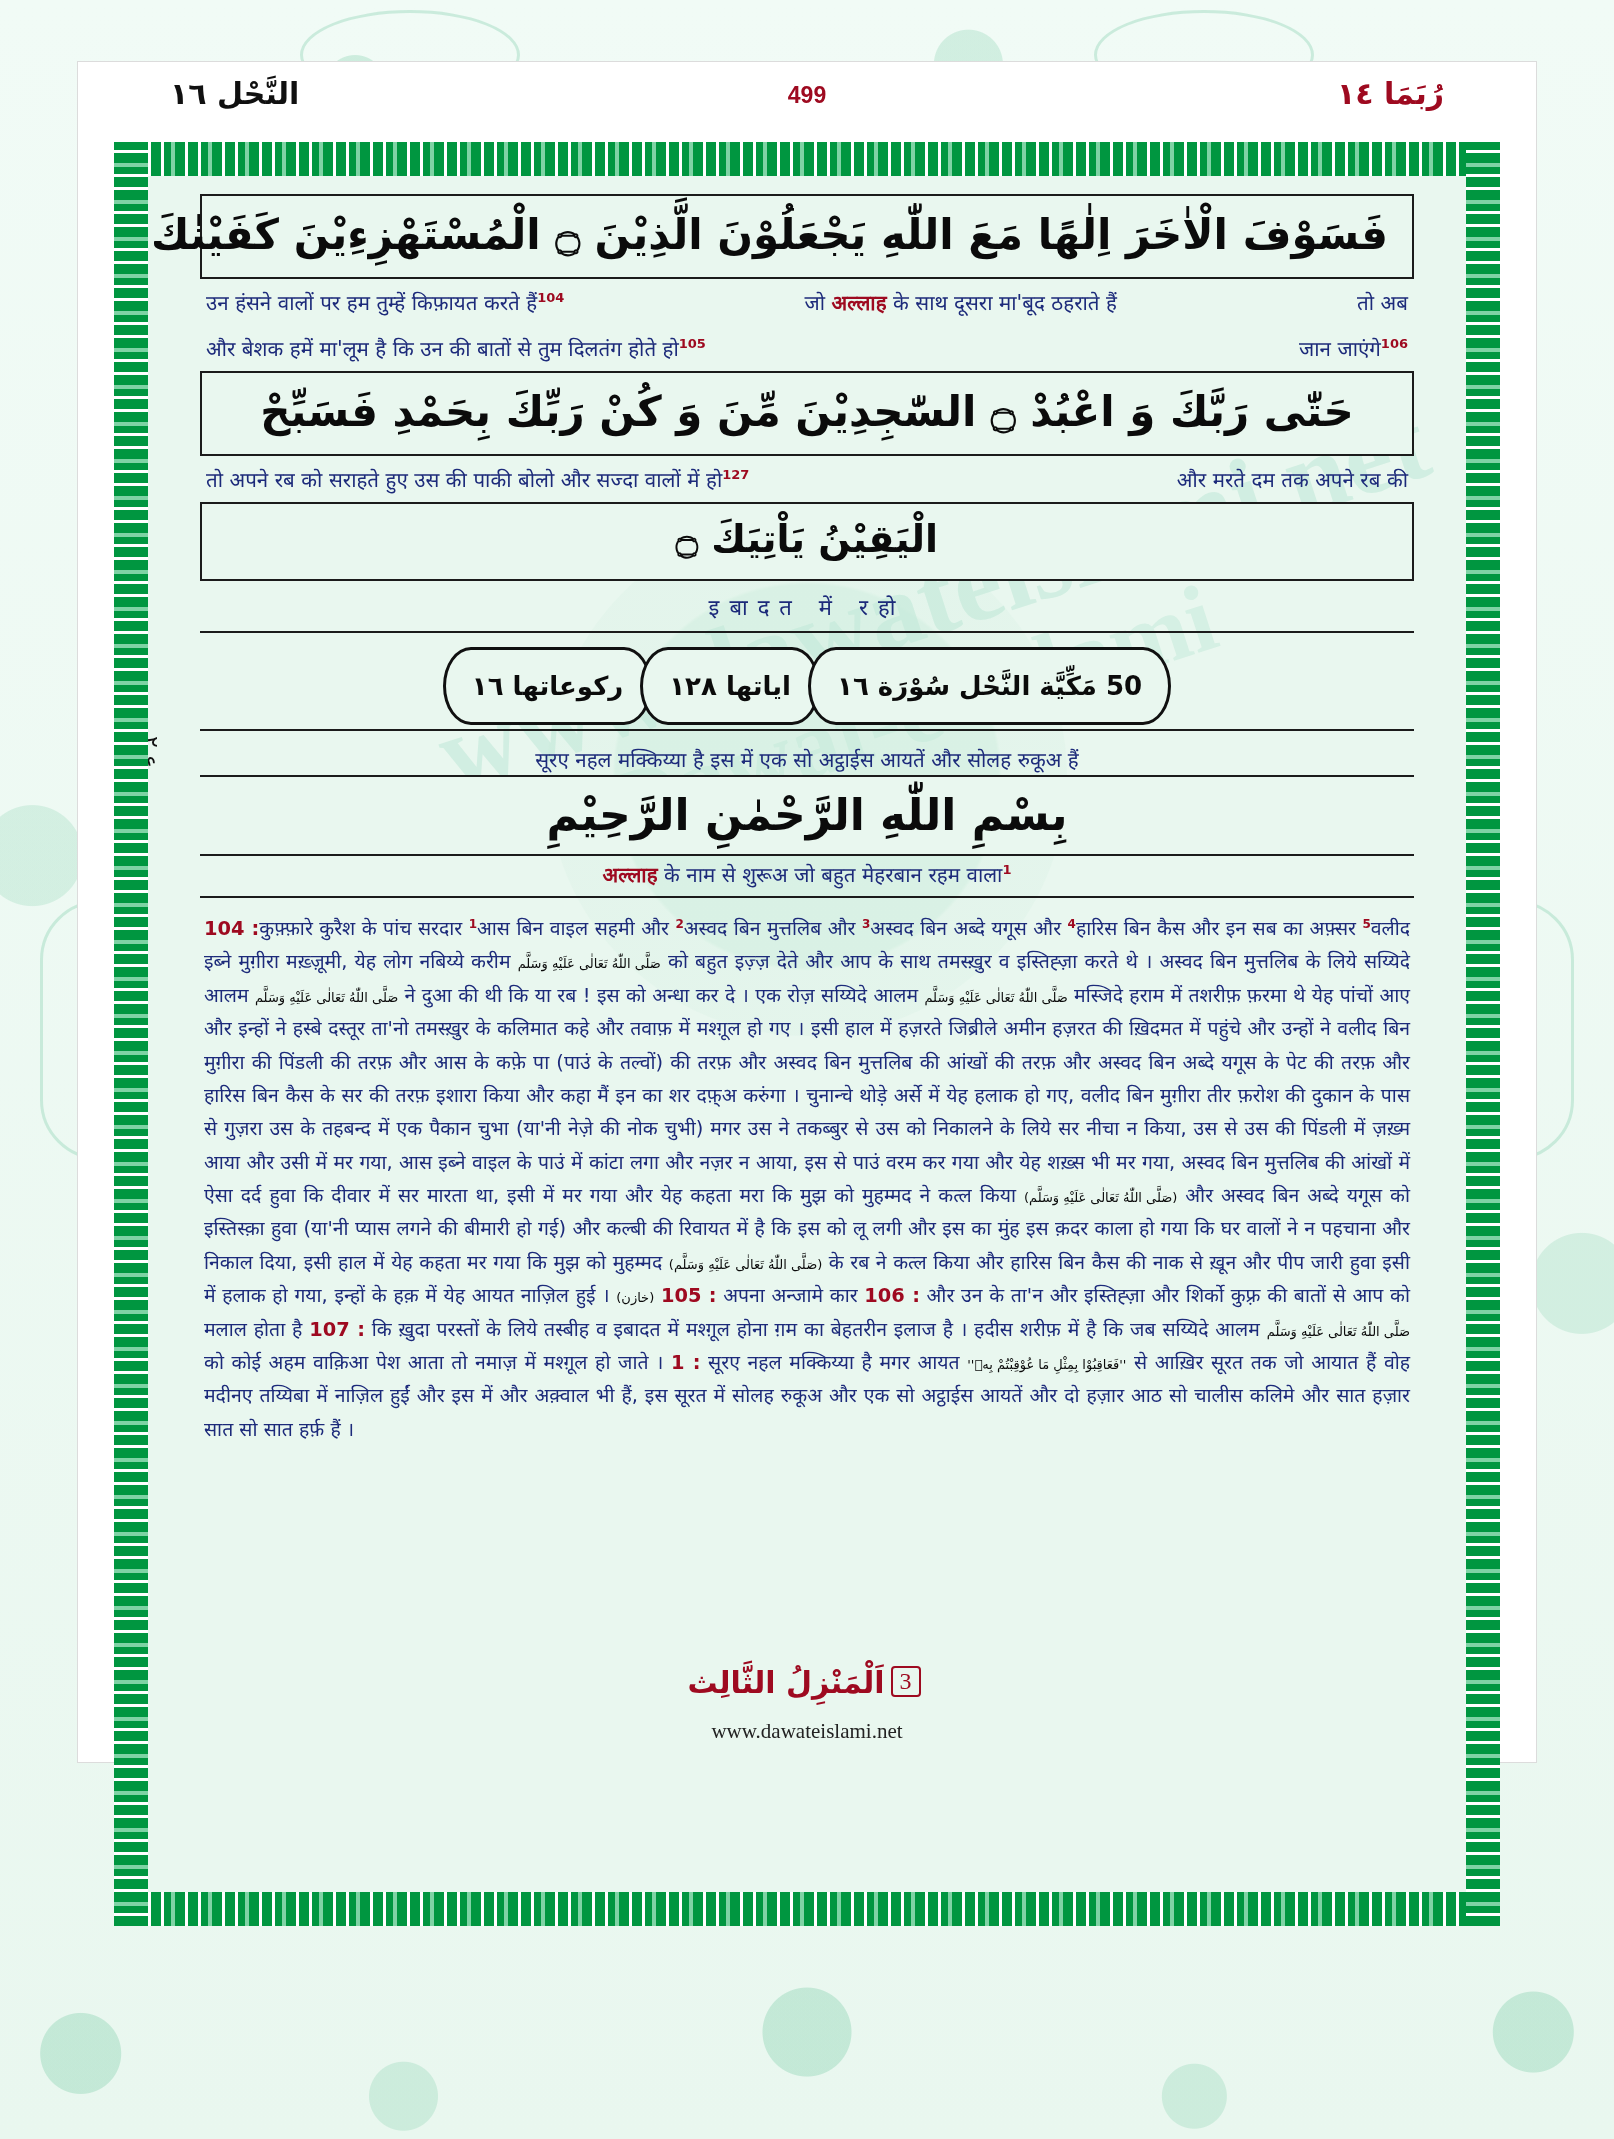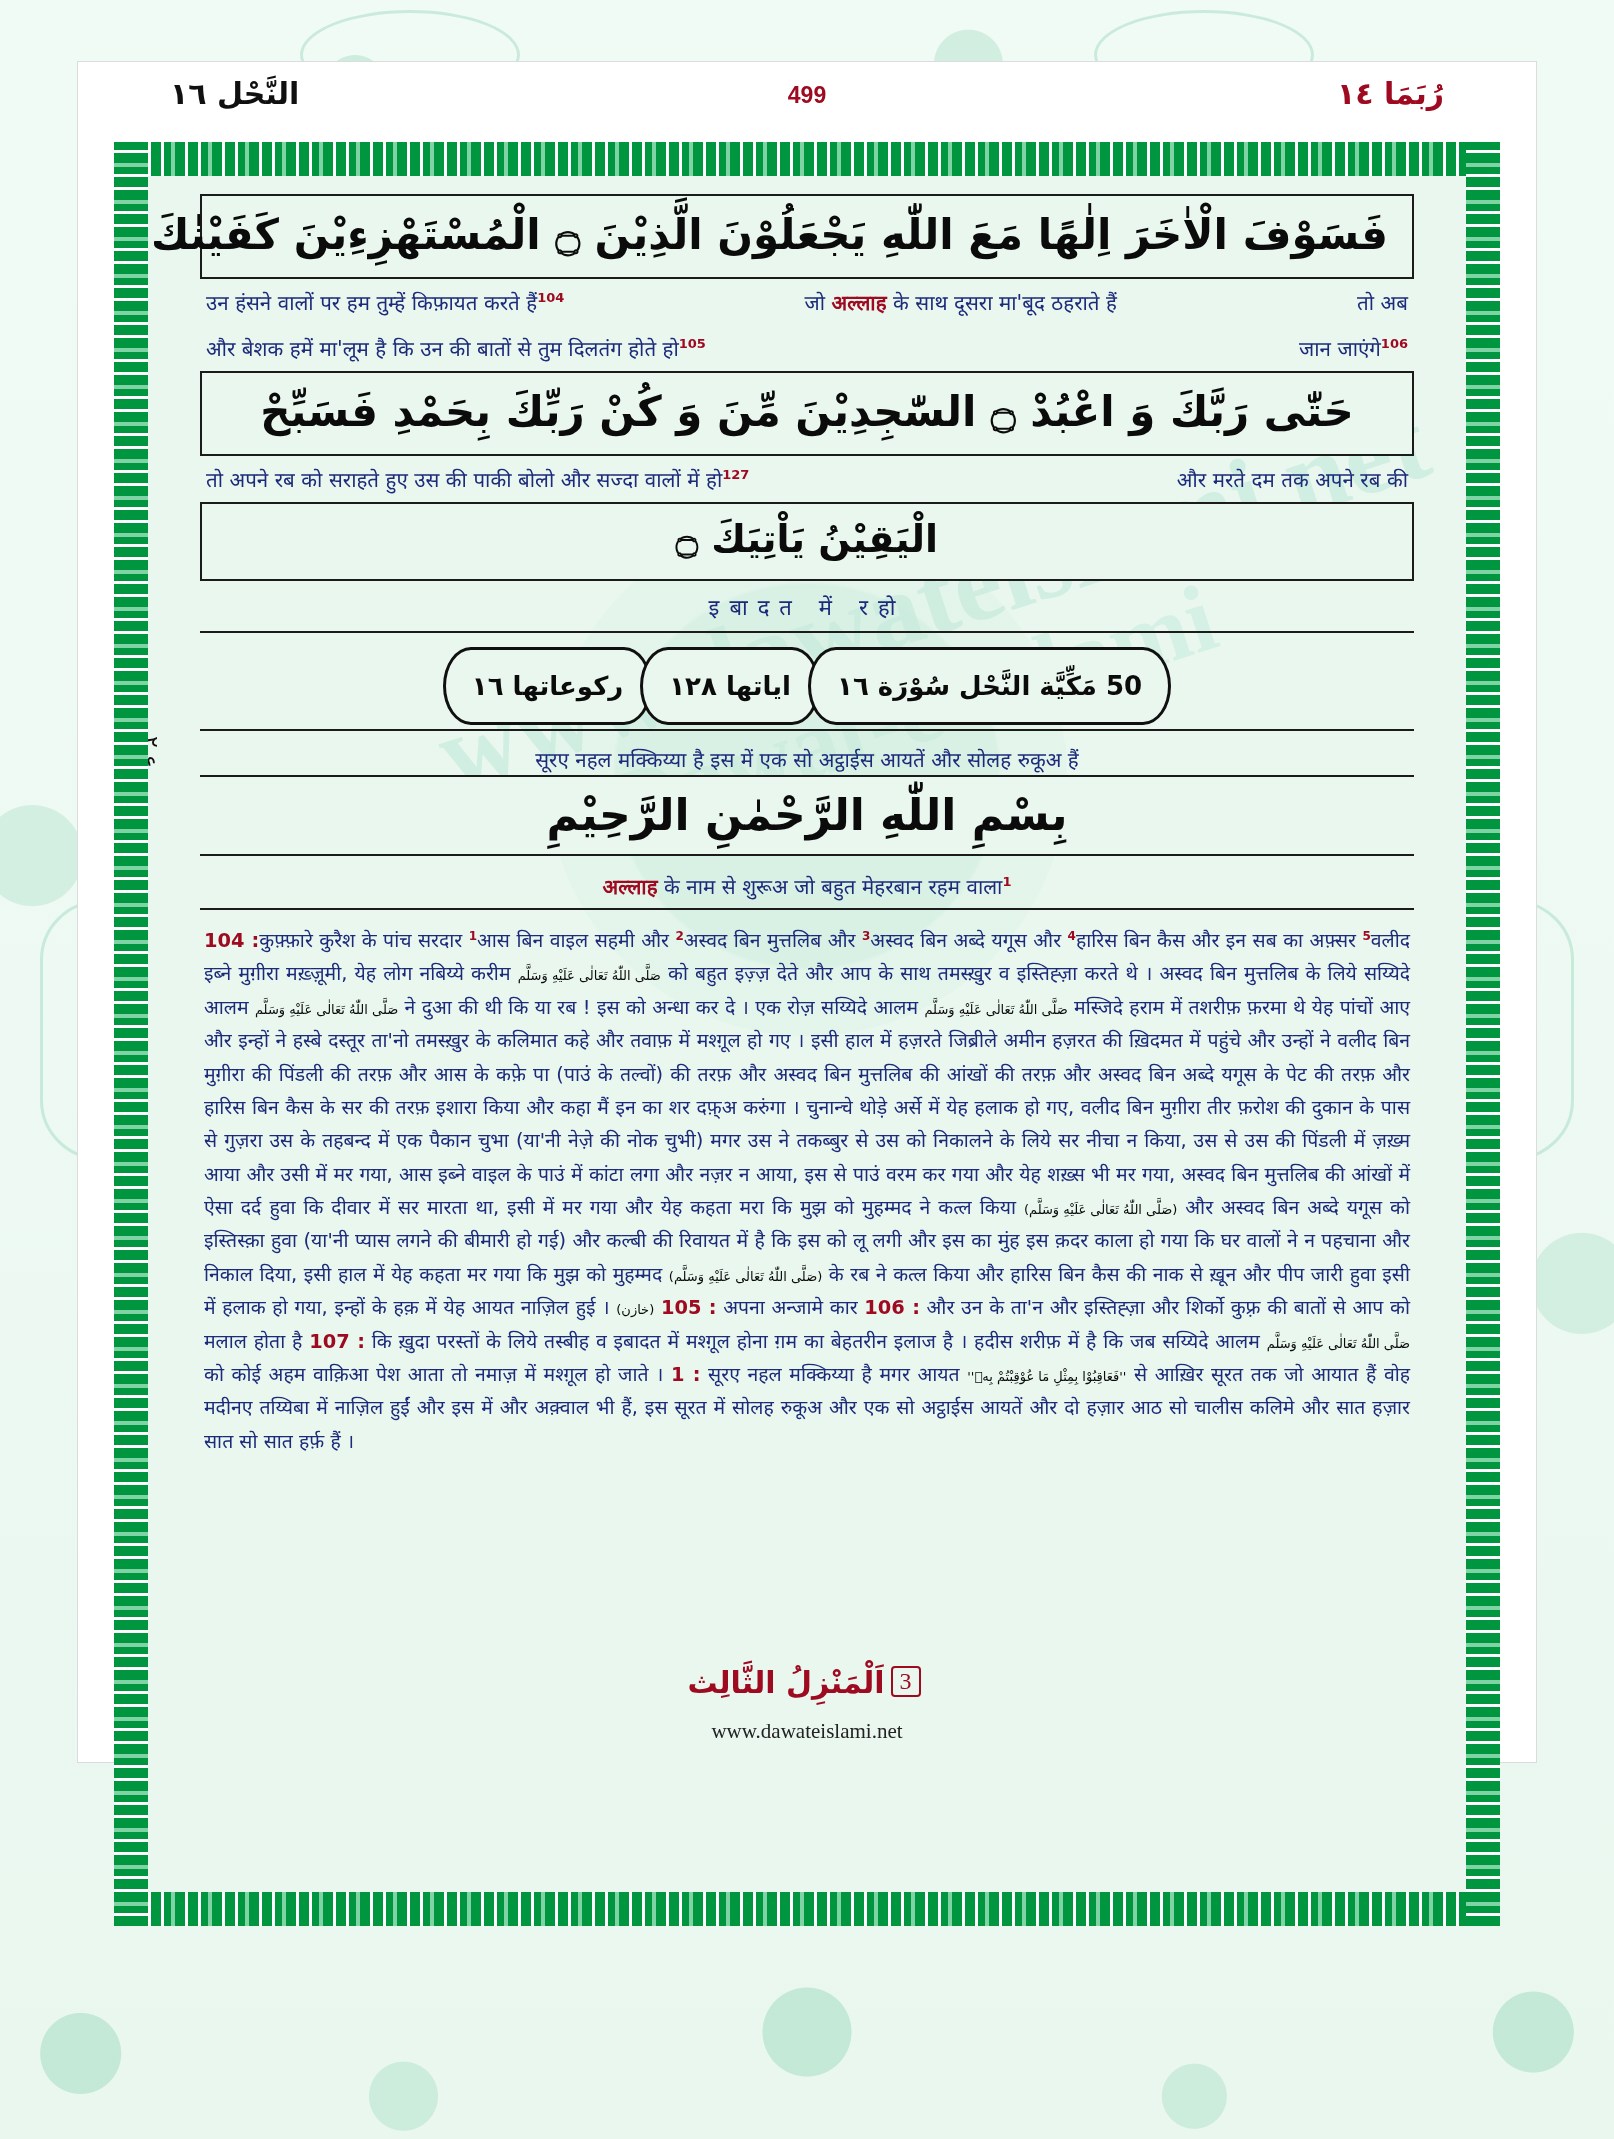--- a/index.html
+++ b/index.html
@@ -212,21 +212,21 @@
     background:#e9f7ef;
     text-align:center; padding:12px 0 14px;
     position:relative; z-index:2;
   }
   .bismillah{
     font-family:"DejaVu Sans", sans-serif; direction:rtl;
     font-size:44px; font-weight:700; color:#0b0b0b;
   }
   .bismillah-trans{
     text-align:center; font-family:"DejaVu Sans", sans-serif;
-    font-size:20.5px; color:#1c2a7a; padding:16px 0 4px;
+    font-size:20.5px; color:#1c2a7a; padding:4px 0 4px;
     position:relative; z-index:2;
   }
 
   
   .footnotes{
     font-family:"DejaVu Sans", sans-serif;
     font-size:19.4px;
     line-height:1.72;
     color:#1c2a7a;
     text-align:justify;

